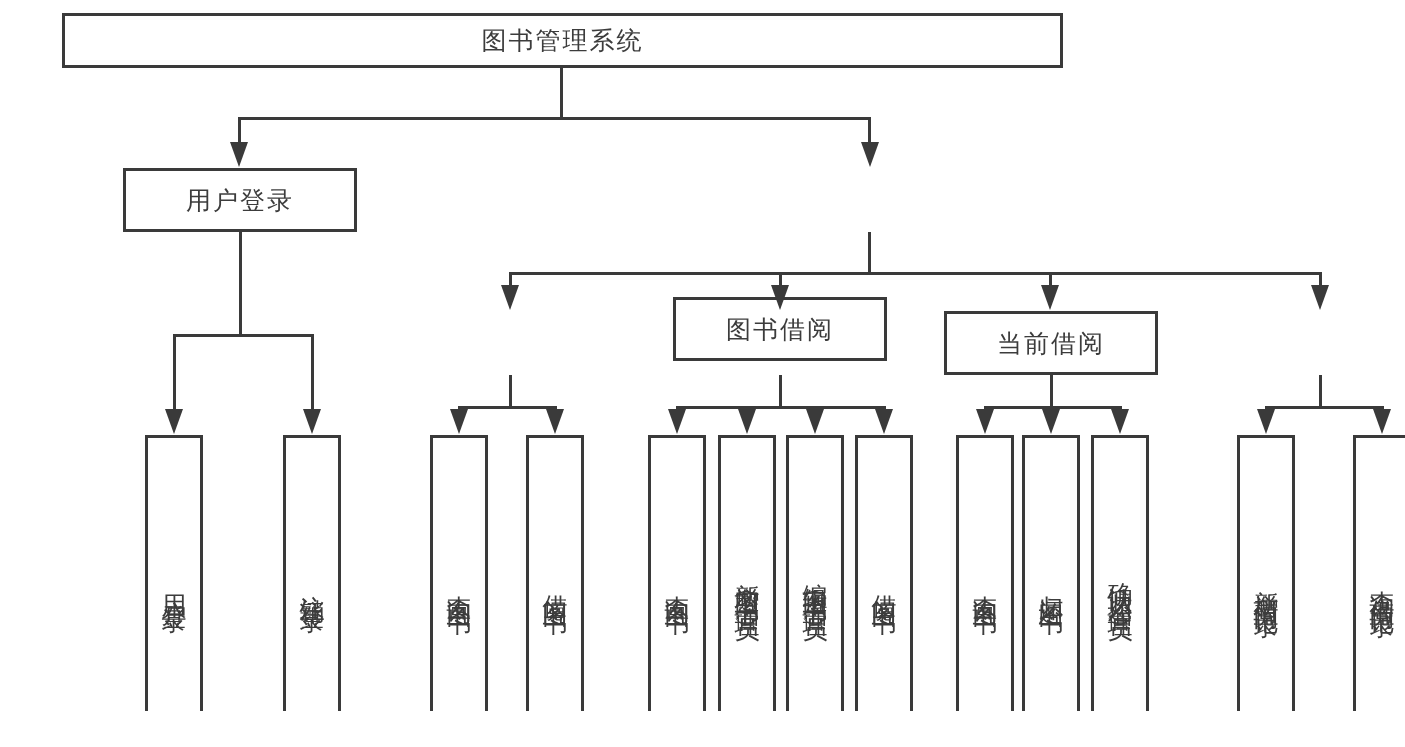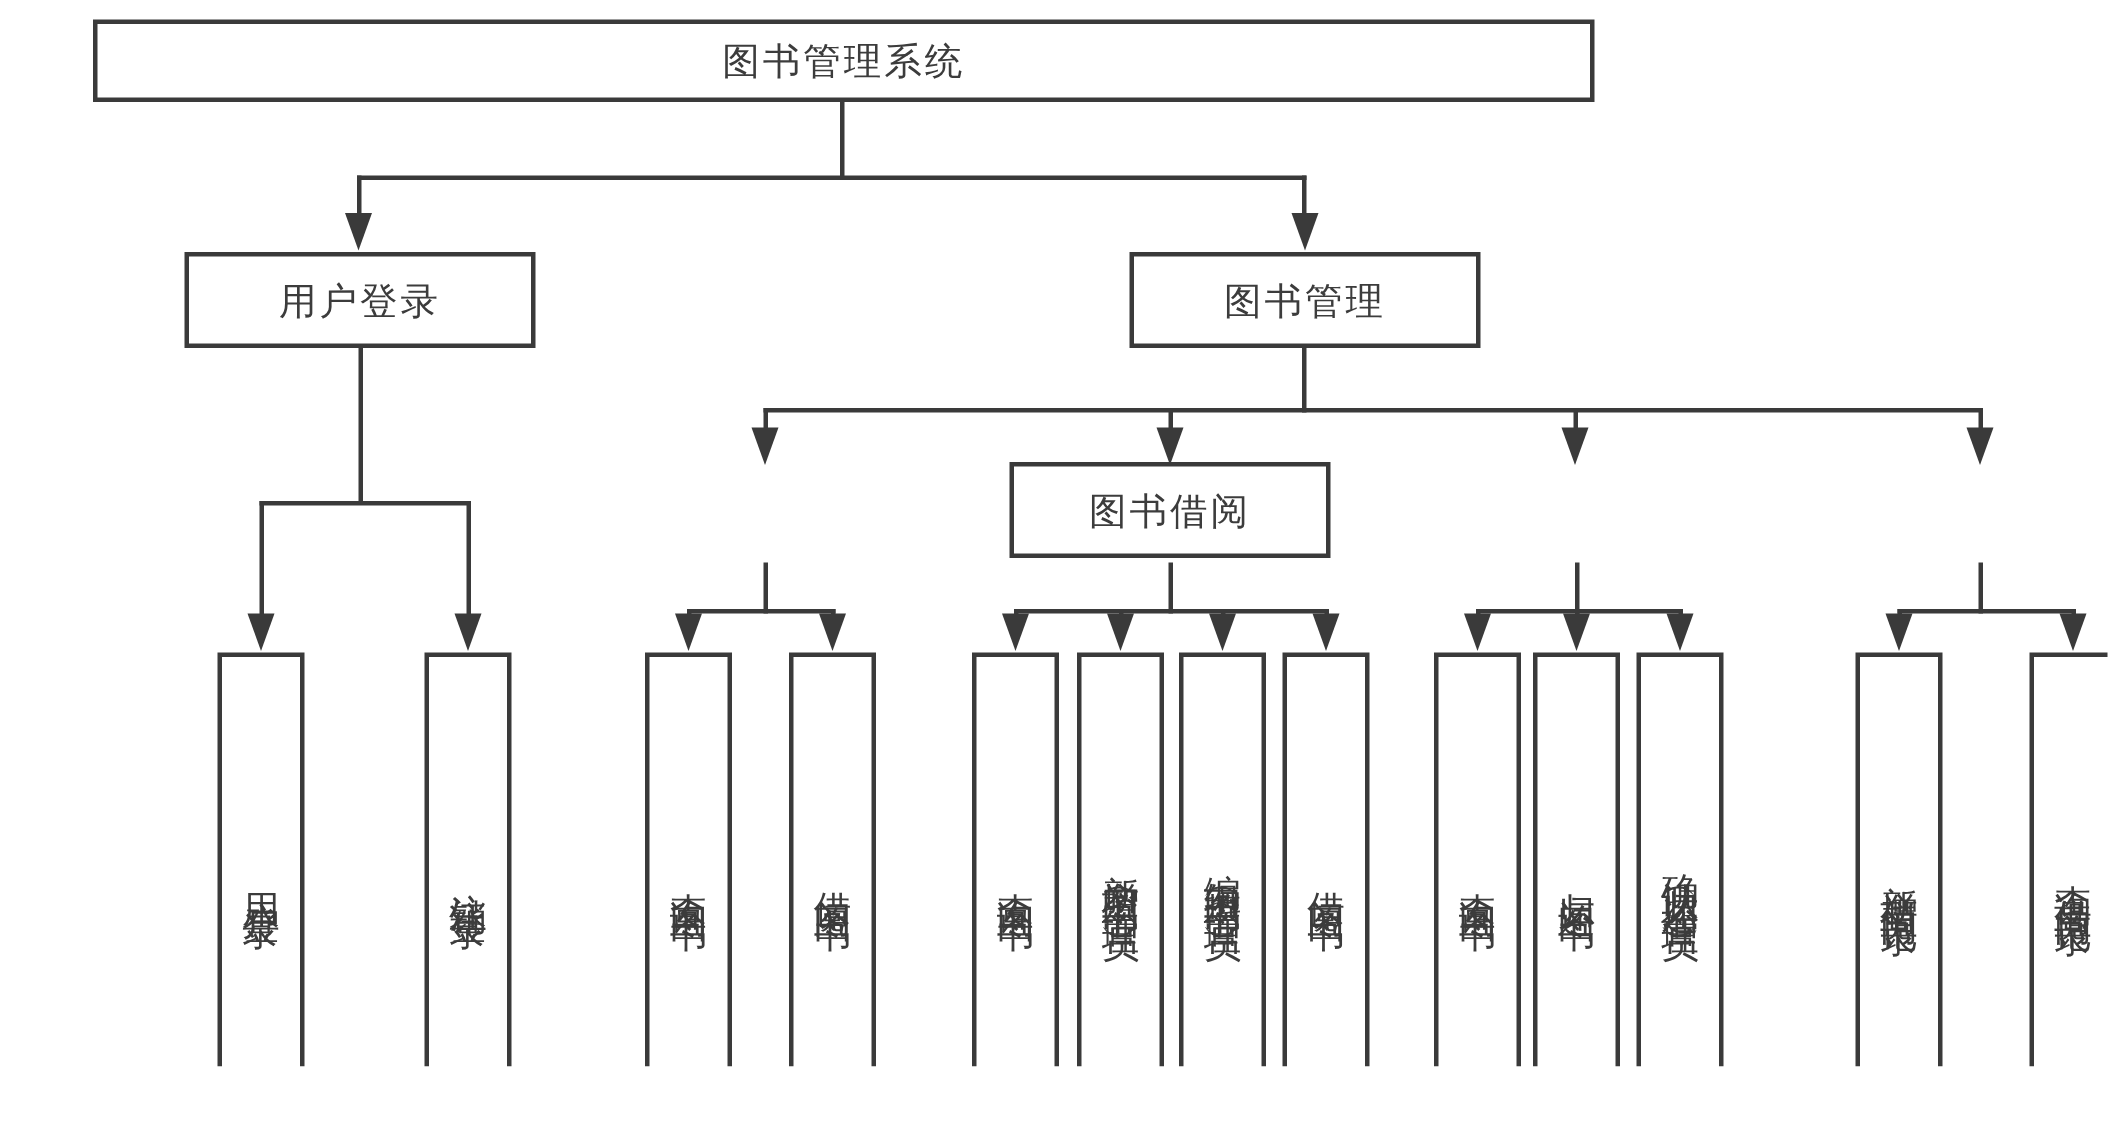--- a/index.html
+++ b/index.html
@@ -35,29 +35,29 @@
 <div class="canvas">
 
   <div class="box hbox" style="left:22px;top:13px;width:1001px;height:55px">
     <span>图书管理系统</span>
   </div>
 
   <div class="box hbox" style="left:83px;top:168px;width:234px;height:64px">
     <span>用户登录</span>
   </div>
 
-  <div class="box hbox" style="left:713px;top:168px;width:234px;height:64px">
-    <span>图书管理</span>
-  </div>
 
 
-  <div class="box hbox" style="left:633px;top:308px;width:214px;height:64px">
+  <div class="box hbox" style="left:633px;top:297px;width:214px;height:64px">
     <span>图书借阅</span>
   </div>
 
+  <div class="box hbox" style="left:904px;top:311px;width:214px;height:64px">
+    <span>当前借阅</span>
+  </div>
 
 
   <div class="box vbox" style="left:105px;top:435px;width:58px;height:300px">
     <span class="vtext">用户登录</span>
   </div>
 
   <div class="box vbox" style="left:243px;top:435px;width:58px;height:300px">
     <span class="vtext">注销登录</span>
   </div>
 

